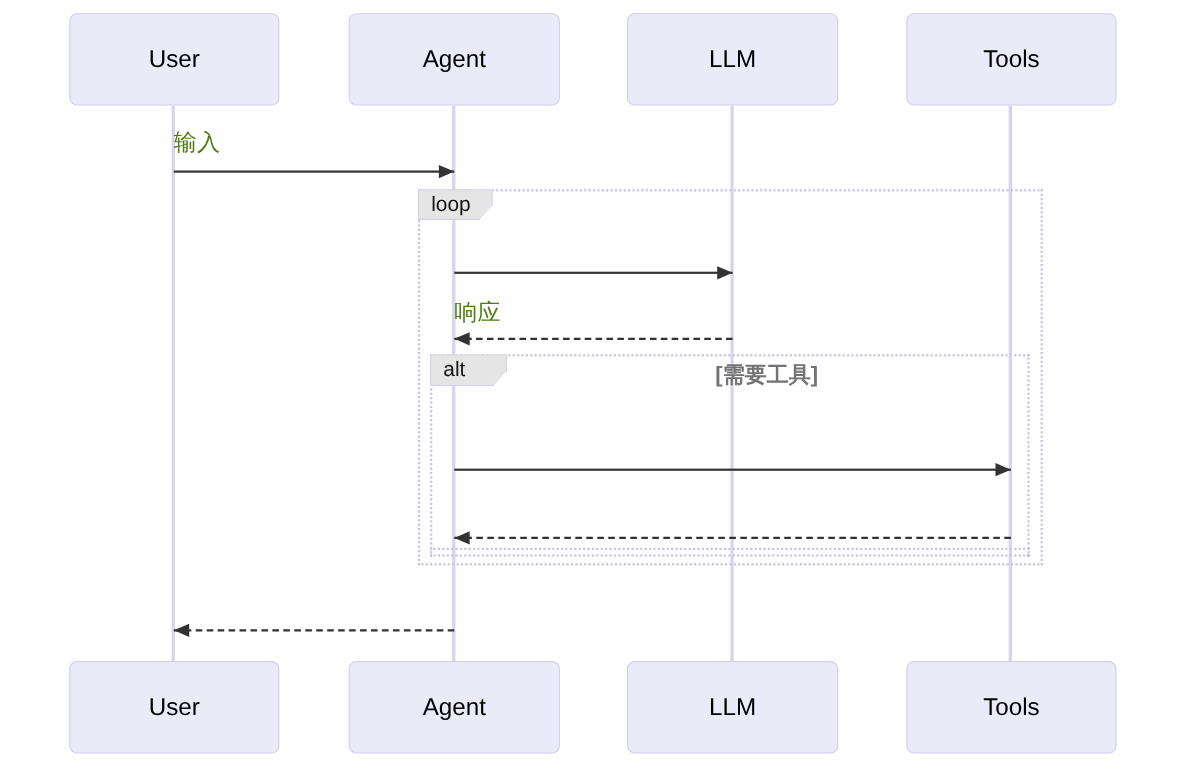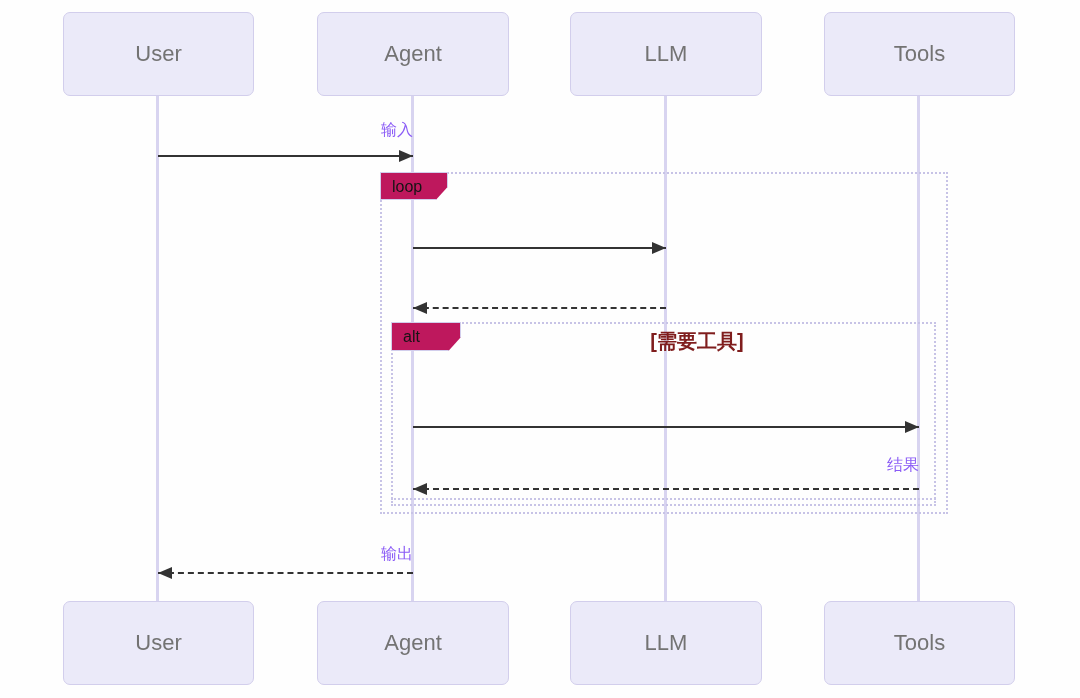--- a/index.html
+++ b/index.html
@@ -5,43 +5,43 @@
   html,body{margin:0;padding:0;background:#ffffff;}
   #canvas{
     position:relative;width:1080px;height:698px;background:#fefefe;overflow:hidden;
     font-family:"Liberation Sans","DejaVu Sans",sans-serif;color:#1c1c1c;
   }
   
   .actor{
     position:absolute;height:84px;box-sizing:border-box;
     background:#ebeaf9;border:1px solid #d2ceec;border-radius:7px;
     display:flex;align-items:center;justify-content:center;
-    font-size:22px;color:#737373;
+    font-size:22px;color:#000000;
   }
   
   .lifeline{position:absolute;width:3px;top:96px;height:505px;background:#d8d4f0;}
   
   .msg-label{
-    position:absolute;text-align:right;font-size:16px;color:#8b5cf6;height:26px;line-height:26px;
+    position:absolute;text-align:left;font-size:21px;color:#4d7c0f;height:26px;line-height:26px;
   }
   
   .arrow{position:absolute;height:0;border-top:2px solid #333;}
   .arrow.dashed{border-top-style:dashed;}
   .head{position:absolute;width:0;height:0;border-top:6px solid transparent;border-bottom:6px solid transparent;}
   .head.right{border-left:14px solid #333;}
   .head.left{border-right:14px solid #333;}
   
   .frag{position:absolute;box-sizing:border-box;border:2px dotted #c7c3e6;background:transparent;}
   .frag-tab{
     position:absolute;box-sizing:border-box;
-    background:#be185d;border:1px solid #d2ceec;
-    font-size:16px;color:#141414;line-height:27px;padding-left:11px;
+    background:#e5e5e5;border:1px solid #d2ceec;
+    font-size:19px;color:#141414;line-height:27px;padding-left:11px;
     clip-path:polygon(0 0,100% 0,100% 52%,82% 100%,0 100%);
   }
-  .cond{position:absolute;text-align:center;font-size:20px;font-weight:600;color:#7f1d1d;height:25px;line-height:25px;}
+  .cond{position:absolute;text-align:center;font-size:20px;font-weight:600;color:#737373;height:25px;line-height:25px;}
   .divider{position:absolute;height:0;border-top:2px dotted #c7c3e6;}
 </style>
 </head>
 <body>
 
 <div id="canvas">
 
   <div class="lifeline" style="left:156px;"></div>
   <div class="lifeline" style="left:411px;"></div>
   <div class="lifeline" style="left:664px;"></div>
@@ -81,27 +81,26 @@
   <div class="cond" style="left:587px;top:329px;width:220px;">[需要工具]</div>
   <div class="divider" style="left:391px;top:498px;width:545px;"></div>
 
   <div class="msg-label" style="left:158px;top:117px;width:255px;">输入</div>
   <div class="arrow" style="left:158px;top:155px;width:255px;"></div>
   <div class="head right" style="left:399px;top:150px;"></div>
 
   <div class="arrow" style="left:413px;top:247px;width:253px;"></div>
   <div class="head right" style="left:652px;top:242px;"></div>
 
+  <div class="msg-label" style="left:413px;top:272px;width:253px;">响应</div>
   <div class="arrow dashed" style="left:413px;top:307px;width:253px;"></div>
   <div class="head left" style="left:413px;top:302px;"></div>
 
   <div class="arrow" style="left:413px;top:426px;width:506px;"></div>
   <div class="head right" style="left:905px;top:421px;"></div>
 
-  <div class="msg-label" style="left:413px;top:452px;width:506px;">结果</div>
   <div class="arrow dashed" style="left:413px;top:488px;width:506px;"></div>
   <div class="head left" style="left:413px;top:483px;"></div>
 
-  <div class="msg-label" style="left:158px;top:541px;width:255px;">输出</div>
   <div class="arrow dashed" style="left:158px;top:572px;width:255px;"></div>
   <div class="head left" style="left:158px;top:567px;"></div>
 
 </div>
 
 </body></html>

